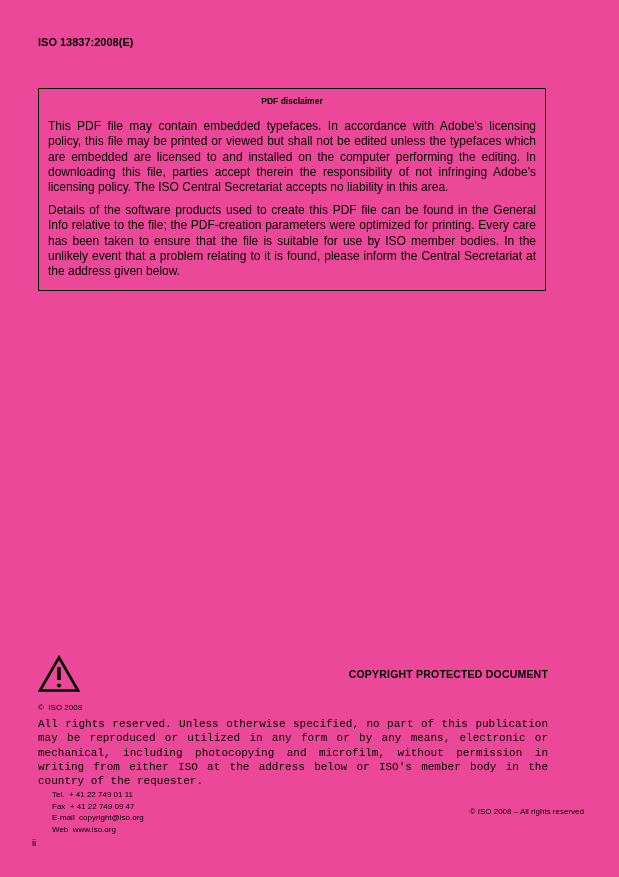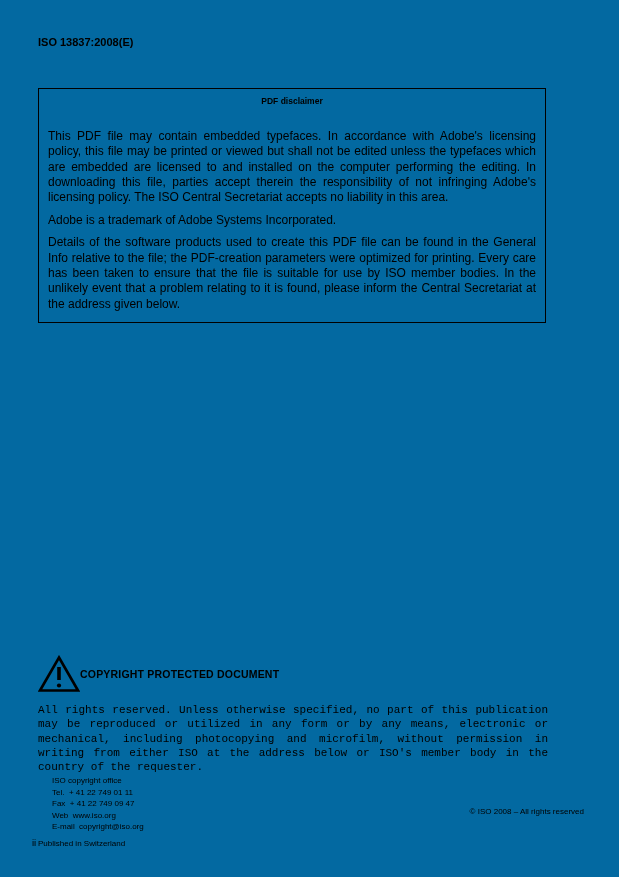--- a/index.html
+++ b/index.html
@@ -2,21 +2,21 @@
 <html><head>
 <meta charset="utf-8">
 <style>
   * { margin: 0; padding: 0; box-sizing: border-box; }
   html, body { background: #e8e8e8; }
   .page {
     position: relative;
     width: 619px;
     height: 877px;
     margin: 0 auto;
-    background: #0369a1;
+    background: #ec4899;
     font-family: "Liberation Sans", sans-serif;
     color: #000;
     overflow: hidden;
   }
   .doc-number {
     position: absolute;
     left: 38px;
     top: 36px;
     font-size: 11px;
     font-weight: bold;
@@ -26,40 +26,41 @@
     left: 38px;
     top: 88px;
     width: 508px;
     border: 1px solid #000;
     padding: 7px 9px 8px 9px;
   }
   .disclaimer-title {
     text-align: center;
     font-weight: bold;
     font-size: 8.5px;
-    margin-bottom: 23px;
+    margin-bottom: 13px;
   }
   .disclaimer-box p {
     font-size: 12px;
     line-height: 1.28;
     text-align: justify;
     margin-bottom: 7px;
   }
   .disclaimer-box p:last-child { margin-bottom: 2px; }
 
   .copyright-section {
     position: absolute;
     left: 38px;
     top: 655px;
     width: 510px;
   }
   .banner-row {
     display: flex;
     align-items: center;
     margin-bottom: 10px;
+    justify-content: space-between;
   }
   .warning-triangle { width: 42px; height: 38px; display: block; }
   .banner-text {
     font-size: 10.5px;
     font-weight: bold;
     letter-spacing: 0.2px;
   }
   .copyright-notice {
     font-size: 8px;
     white-space: pre-wrap;
@@ -98,47 +99,45 @@
 </head>
 <body>
 
 <div class="page">
 
   <div class="doc-number">ISO 13837:2008(E)</div>
 
   <div class="disclaimer-box">
     <div class="disclaimer-title">PDF disclaimer</div>
     <p>This PDF file may contain embedded typefaces. In accordance with Adobe's licensing policy, this file may be printed or viewed but shall not be edited unless the typefaces which are embedded are licensed to and installed on the computer performing the editing. In downloading this file, parties accept therein the responsibility of not infringing Adobe's licensing policy. The ISO Central Secretariat accepts no liability in this area.</p>
-    <p>Adobe is a trademark of Adobe Systems Incorporated.</p>
     <p>Details of the software products used to create this PDF file can be found in the General Info relative to the file; the PDF-creation parameters were optimized for printing. Every care has been taken to ensure that the file is suitable for use by ISO member bodies. In the unlikely event that a problem relating to it is found, please inform the Central Secretariat at the address given below.</p>
   </div>
 
   <div class="copyright-section">
 
     <div class="banner-row">
       <svg class="warning-triangle" viewBox="0 0 42 38">
         <polygon points="21,2.5 40,35.5 2,35.5" fill="none" stroke="#000" stroke-width="2.6" stroke-linejoin="miter"></polygon>
         <line x1="21" y1="12" x2="21" y2="25" stroke="#000" stroke-width="3.6"></line>
         <circle cx="21" cy="30.5" r="2.1" fill="#000"></circle>
       </svg>
       <div class="banner-text">COPYRIGHT PROTECTED DOCUMENT</div>
     </div>
 
+    <div class="copyright-notice">©  ISO 2008</div>
 
     <p class="rights-para">All rights reserved. Unless otherwise specified, no part of this publication may be reproduced or utilized in any form or by any means, electronic or mechanical, including photocopying and microfilm, without permission in writing from either ISO at the address below or ISO's member body in the country of the requester.</p>
 
     <div class="address-block">
-      <div class="address-line">ISO copyright office</div>
       <div class="address-line">Tel.  + 41 22 749 01 11</div>
       <div class="address-line">Fax  + 41 22 749 09 47</div>
+      <div class="address-line">E-mail  copyright@iso.org</div>
       <div class="address-line">Web  www.iso.org</div>
-      <div class="address-line">E-mail  copyright@iso.org</div>
     </div>
 
-    <div class="published-line">Published in Switzerland</div>
 
   </div>
 
   <div class="footer-page-number">ii</div>
 
   <div class="footer-copyright">© ISO 2008 – All rights reserved</div>
 
 </div>
 
 </body></html>

